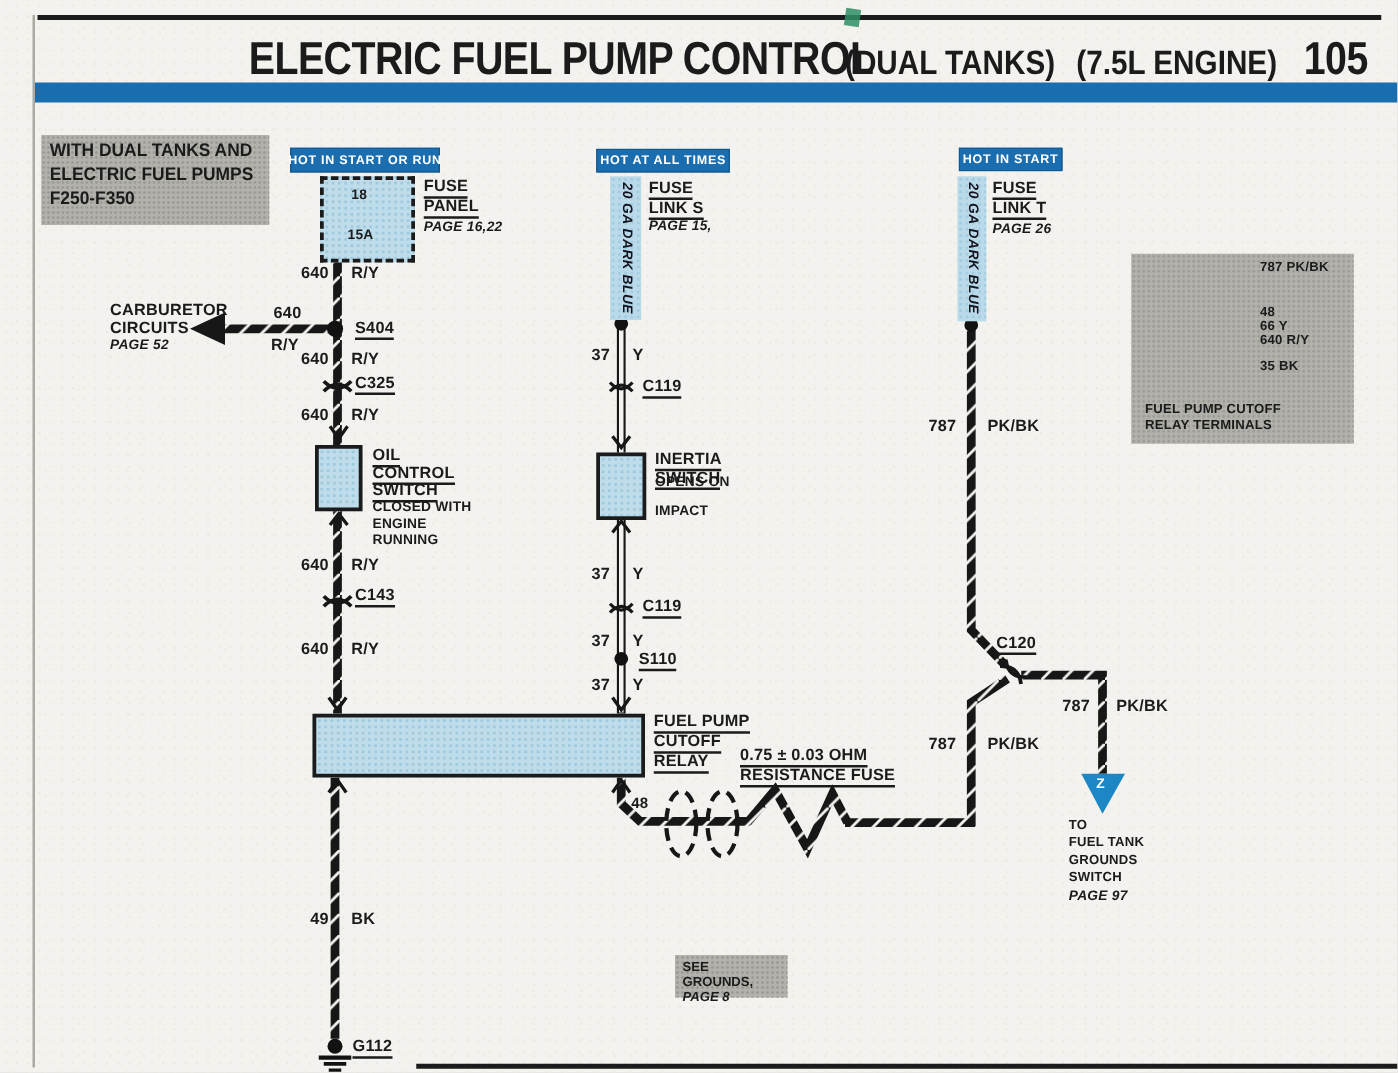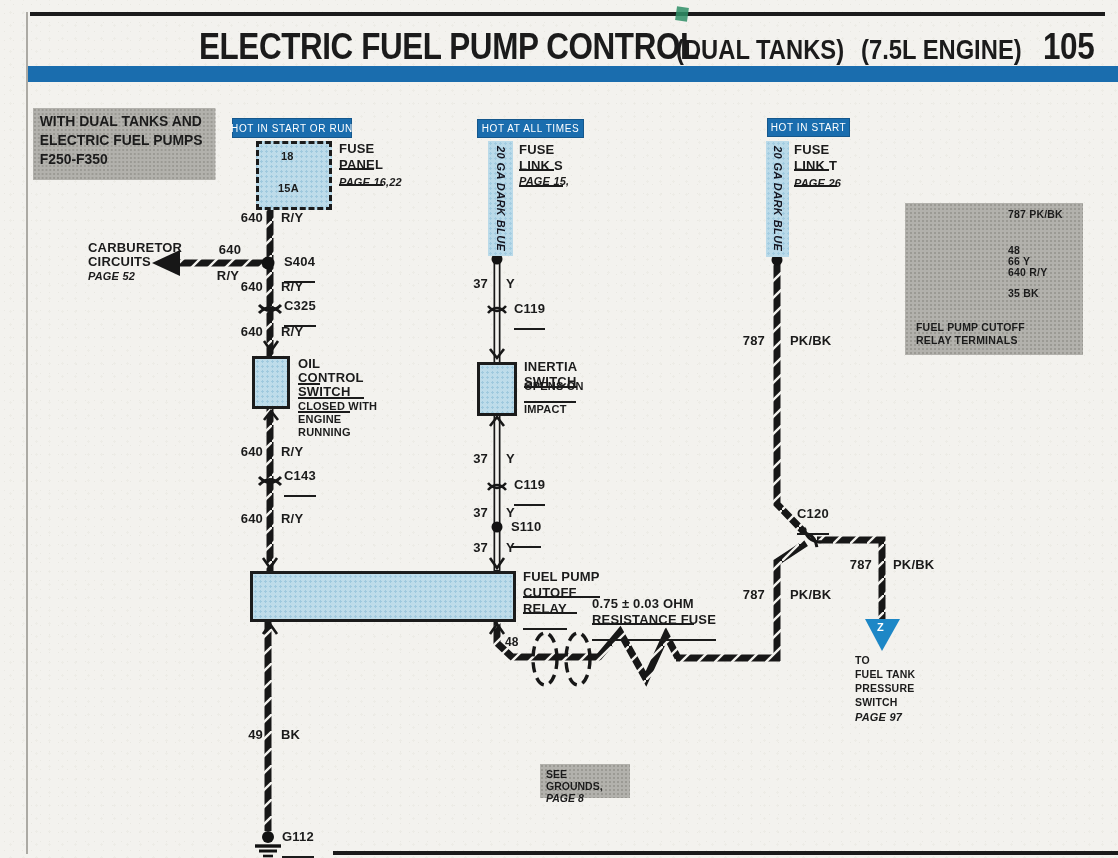--- a/index.html
+++ b/index.html
@@ -6,23 +6,23 @@
   body{font-family:"Liberation Sans",sans-serif;background:#c9c8c4}
   #page{position:relative;width:1118px;height:858px;overflow:hidden;color:#1b1b1b;
     background-color:#f3f2ee;
     background-image:radial-gradient(#e9e8e2 .8px,transparent 1px),radial-gradient(#edece6 1px,transparent 1.2px);
     background-size:9px 9px,13px 13px;background-position:0 0,4px 6px}
   .abs{position:absolute}
   .lbl{position:absolute;font-weight:bold;font-size:13px;line-height:1.1;color:#1b1b1b;white-space:nowrap;letter-spacing:.2px}
   .sm{font-size:11px}
   .xs{font-size:10.5px}
   .pg{font-style:italic;font-size:11px;font-weight:bold}
-  .u{border-bottom:2px solid #1b1b1b;padding-bottom:12px}
+  .u{border-bottom:2px solid #1b1b1b;padding-bottom:1px}
   .numR{text-align:right}
-  .hdr{position:absolute;background:#1a6dae;color:#fff;font-size:10px;font-weight:normal;letter-spacing:.6px;
+  .hdr{position:absolute;background:#1a6dae;color:#fff;font-size:10px;font-weight:bold;letter-spacing:.6px;
        display:flex;align-items:center;justify-content:center;white-space:nowrap;box-shadow:0 0 0 1px #14578c inset}
   .bluebox{position:absolute;background:#bedcea;background-image:radial-gradient(#9fc9de 1px,transparent 1.2px);background-size:5px 5px;border:3px solid #1b1b1b}
   .band{position:absolute;background:#badae9;background-image:radial-gradient(#a2cce1 1px,transparent 1.2px);background-size:5px 5px}
   .graybox{position:absolute;background:#b2b1ac;background-image:radial-gradient(#9b9a94 1px,transparent 1.2px);background-size:4px 4px}
   .vtext{position:absolute;font-weight:bold;font-style:italic;font-size:11px;transform:rotate(90deg);transform-origin:top left;white-space:nowrap;letter-spacing:.4px;color:#14141f}
   .t1{position:absolute;font-size:37px;font-weight:bold;letter-spacing:-.5px;transform:scaleX(.85);transform-origin:left top;white-space:nowrap}
   .t2{position:absolute;font-size:27px;font-weight:bold;transform:scaleX(.88);transform-origin:left top;white-space:nowrap}
   .notebox{line-height:1.32;font-weight:bold;font-size:14.5px;padding:4px 7px;transform:scaleX(.96);transform-origin:left top;white-space:nowrap}
   svg{position:absolute;left:0;top:0;pointer-events:none}
 </style>
@@ -256,21 +256,21 @@
   <div class="lbl" style="left:790px;top:334px">PK/BK</div>
   <div class="lbl u" style="left:797px;top:507px">C120</div>
   <div class="lbl numR" style="left:838px;top:558px;width:34px">787</div>
   <div class="lbl" style="left:893px;top:558px">PK/BK</div>
   <div class="lbl numR" style="left:731px;top:588px;width:34px">787</div>
   <div class="lbl" style="left:790px;top:588px">PK/BK</div>
 
   <div class="lbl" style="left:877px;top:621px;color:#fff;font-size:11px">Z</div>
   <div class="lbl xs" style="left:855px;top:655px">TO</div>
   <div class="lbl xs" style="left:855px;top:669px">FUEL TANK</div>
-  <div class="lbl xs" style="left:855px;top:683px">PRESSURE</div>
+  <div class="lbl xs" style="left:855px;top:683px">GROUNDS</div>
   <div class="lbl xs" style="left:855px;top:697px">SWITCH</div>
   <div class="lbl pg" style="left:855px;top:711px">PAGE 97</div>
 
   <div class="graybox" style="left:905px;top:203px;width:178px;height:152px"></div>
   <div class="lbl xs" style="left:1008px;top:209px">787 PK/BK</div>
   <div class="lbl xs" style="left:1008px;top:245px">48</div>
   <div class="lbl xs" style="left:1008px;top:256px">66 Y</div>
   <div class="lbl xs" style="left:1008px;top:267px">640 R/Y</div>
   <div class="lbl xs" style="left:1008px;top:288px">35 BK</div>
   <div class="lbl xs" style="left:916px;top:322px">FUEL PUMP CUTOFF</div>

